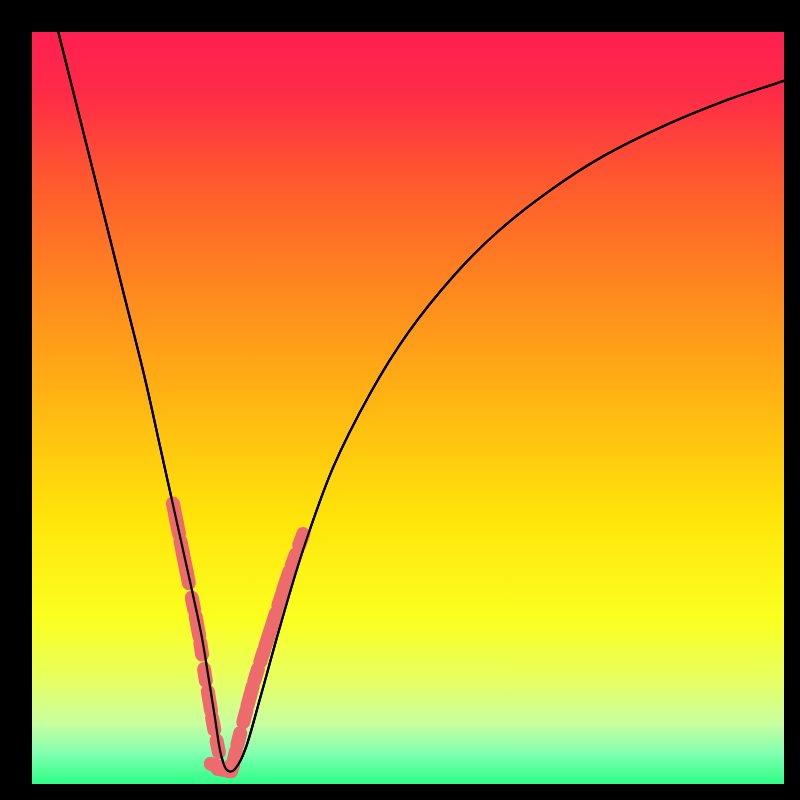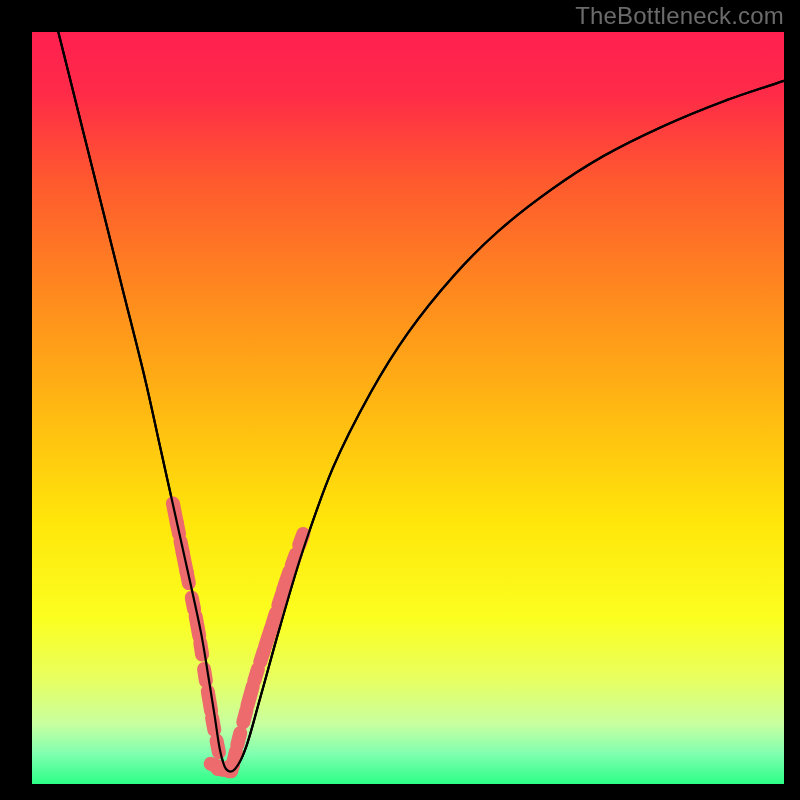--- a/index.html
+++ b/index.html
@@ -35,21 +35,20 @@
     z-index: 10;
   }
   svg {
     display: block;
   }
 </style>
 </head>
 <body>
 
 <div class="frame">
-  <div class="watermark">TheBottleneck.com</div>
   <div class="plot">
     <svg id="chart-svg" width="752" height="752" viewBox="0 0 752 752" preserveAspectRatio="none">
       <defs>
         <linearGradient id="bg-grad" x1="0" y1="0" x2="0" y2="1">
             <stop offset="0.00%" stop-color="#ff2050"></stop>
             <stop offset="8.00%" stop-color="#ff2a48"></stop>
             <stop offset="20.00%" stop-color="#ff5a2e"></stop>
             <stop offset="35.00%" stop-color="#ff8a1e"></stop>
             <stop offset="50.00%" stop-color="#ffb812"></stop>
             <stop offset="65.00%" stop-color="#ffe60a"></stop>

